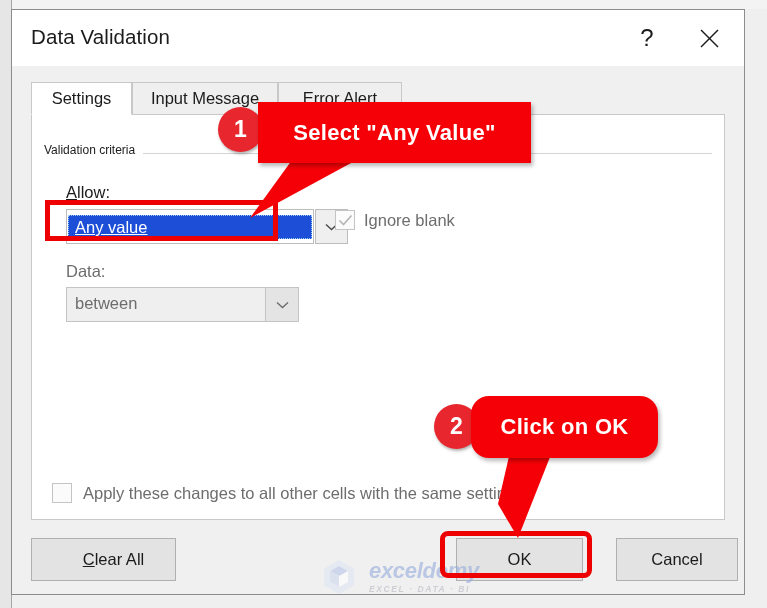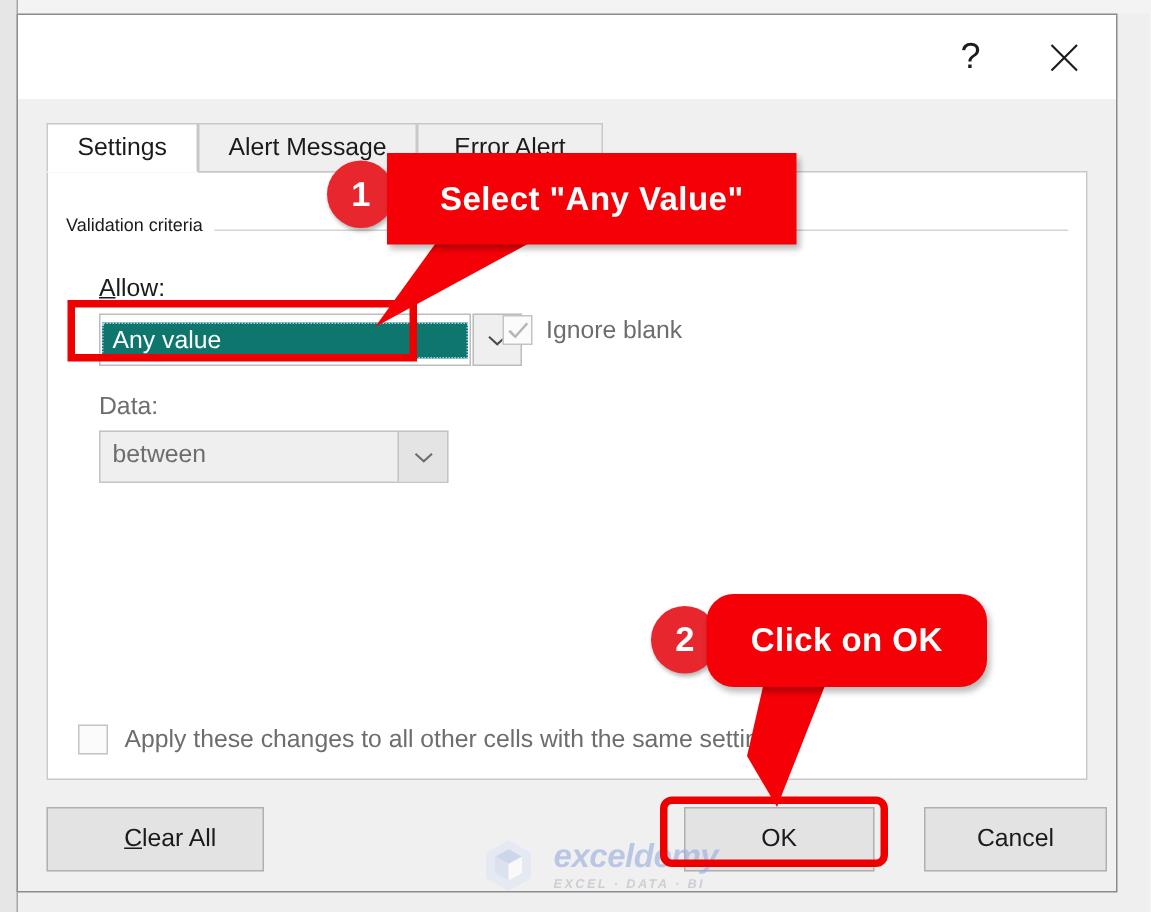--- a/index.html
+++ b/index.html
@@ -178,28 +178,29 @@
     background: #ffffff;
     border: 1px solid #bdbdbd;
     box-sizing: border-box;
   }
   #allow-selected-text {
     position: absolute;
     left: 1px;
     top: 5px;
     right: 1px;
     height: 24px;
-    background: #0f766e;
+    background: #1d4ed8;
     color: #ffffff;
     font-size: 16.5px;
     line-height: 24px;
     padding-left: 7px;
     box-sizing: border-box;
     outline: 1px dotted #9fd0f2;
     outline-offset: -1px;
+    text-decoration: underline;
   }
   #allow-combo-arrow {
     position: absolute;
     left: 283px;
     top: 94px;
     width: 33px;
     height: 35px;
     background: #efefef;
     border: 1px solid #bdbdbd;
     box-sizing: border-box;
@@ -396,39 +397,40 @@
 <body>
 
 <div id="page">
 
   <div id="top-strip"></div>
   <div id="left-strip"></div>
 
   <div id="dialog">
 
     <div id="titlebar">
+      <div id="dialog-title">Data Validation</div>
 
       <button class="titlebtn" id="help-button">
         <span>?</span>
       </button>
 
       <button class="titlebtn" id="close-button">
         <svg id="close-icon-svg" viewBox="0 0 21 21">
           <line x1="2" y1="2" x2="19" y2="19" stroke="#1b1b1b" stroke-width="1.4"></line>
           <line x1="19" y1="2" x2="2" y2="19" stroke="#1b1b1b" stroke-width="1.4"></line>
         </svg>
       </button>
     </div>
 
     <div id="tabstrip">
       <div class="tab active" id="tab-settings">
         <span>Settings</span>
       </div>
       <div class="tab inactive" id="tab-input-message">
-        <span>Alert Message</span>
+        <span>Input Message</span>
       </div>
       <div class="tab inactive" id="tab-error-alert">
         <span>Error Alert</span>
       </div>
     </div>
 
     <div id="tabpage">
 
       <div id="group-line"></div>
       <div id="group-label">Validation criteria</div>

